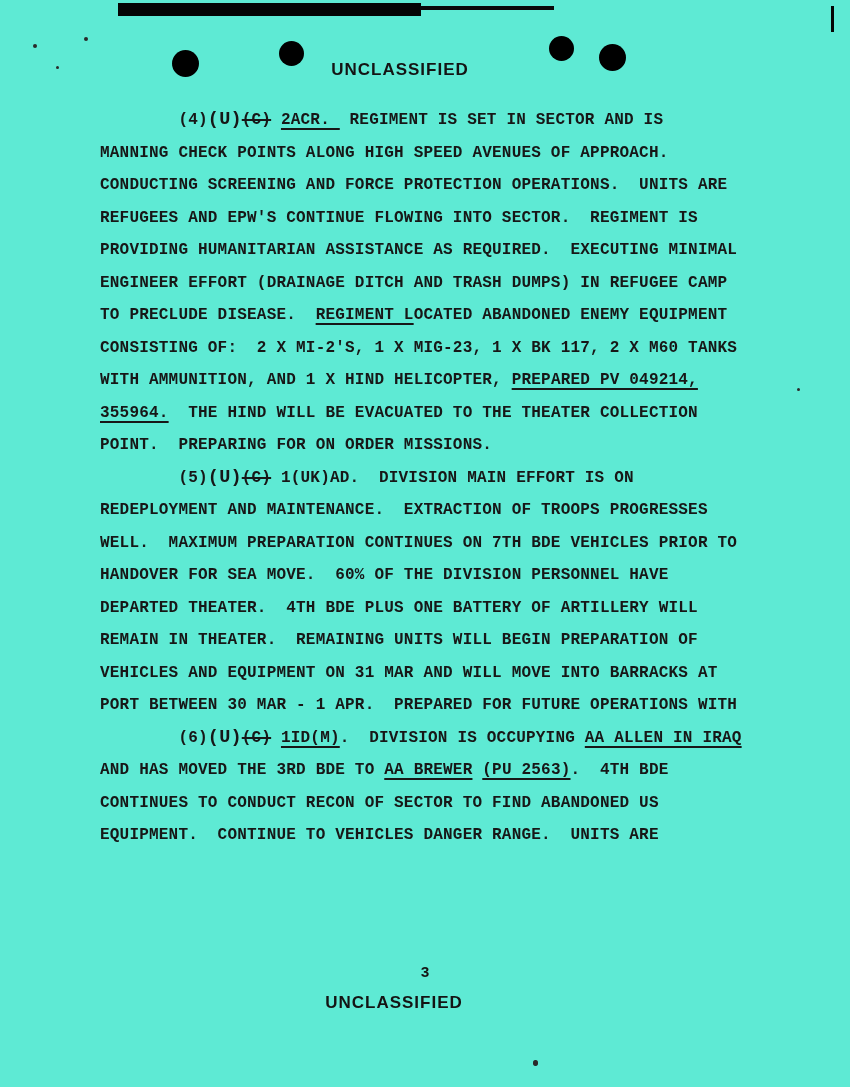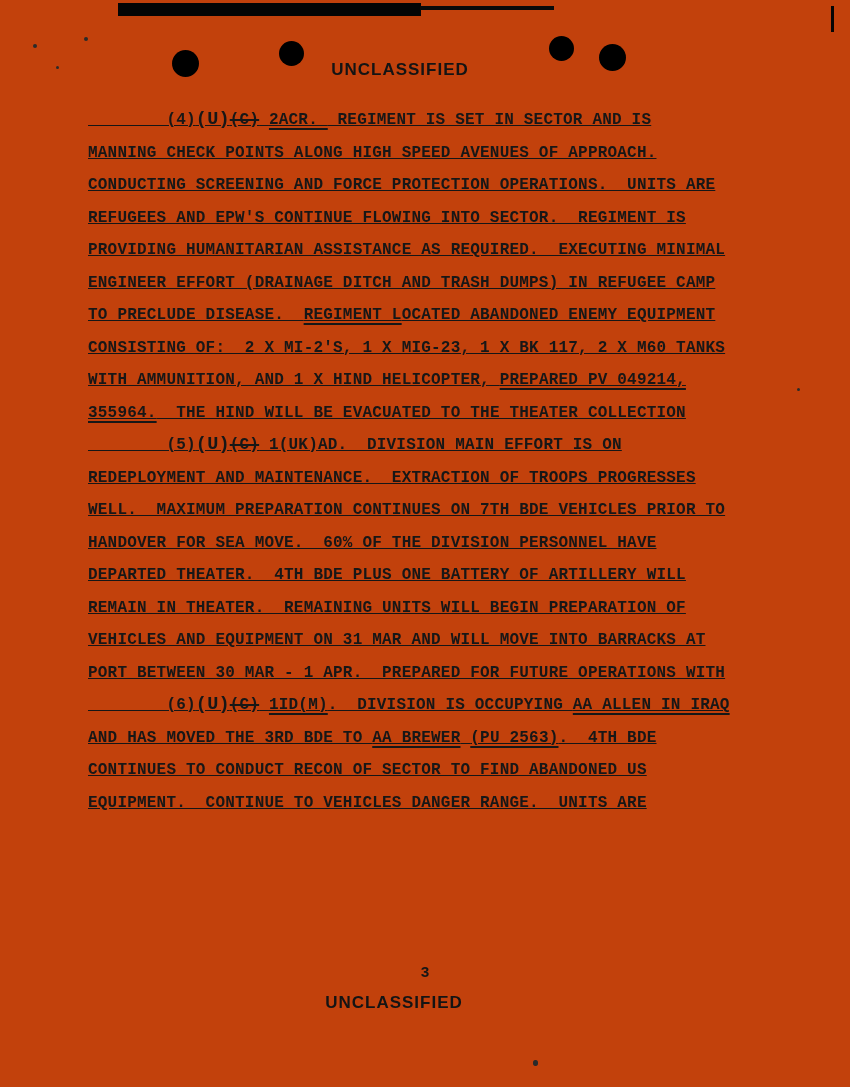--- a/index.html
+++ b/index.html
@@ -1,18 +1,18 @@
 <!DOCTYPE html>
 <html><head>
 <meta charset="utf-8">
 <style>
   html,body{margin:0;padding:0;background:#e8e8e8;}
   .page{
     position:relative;width:850px;height:1087px;margin:0 auto;
-    background:#c2410c;overflow:hidden;
+    background:#5eead4;overflow:hidden;
     font-family:"Liberation Mono",monospace;color:#161616;
   }
   
   .scan-bar{position:absolute;left:118px;top:3px;width:303px;height:13px;background:#050505;}
   .scan-bar-thin{position:absolute;left:420px;top:6px;width:134px;height:4px;background:#0a0a0a;}
   .scan-tick{position:absolute;left:831px;top:6px;width:3px;height:26px;background:#050505;}
   .hole{position:absolute;background:#000;border-radius:50%;}
   .hole-1{left:172px;top:50px;width:27px;height:27px;}
   .hole-2{left:279px;top:41px;width:25px;height:25px;}
   .hole-3{left:549px;top:36px;width:25px;height:25px;}
@@ -32,21 +32,21 @@
   .footer-class{
     position:absolute;left:0;top:993px;width:788px;text-align:center;
     font-family:"Liberation Sans",sans-serif;font-weight:700;font-size:17px;
     letter-spacing:1px;color:#141414;
   }
   .page-num{
     position:absolute;left:0;top:965px;width:850px;text-align:center;
     font-family:"Liberation Mono",monospace;font-weight:700;font-size:15px;color:#161616;
   }
   
-  .doc-body{position:absolute;left:88px;top:104px;width:680px;text-decoration:underline;}
+  .doc-body{position:absolute;left:100px;top:104px;width:680px;}
   .line{
     height:32.5px;line-height:32.5px;white-space:pre;
     font-family:"Liberation Mono",monospace;font-weight:700;font-size:16px;
     letter-spacing:0.2px;color:#171717;
   }
   .line span{display:inline;}
   .u{text-decoration:underline;text-decoration-thickness:1.5px;text-underline-offset:4px;}
   .s{text-decoration:line-through;text-decoration-thickness:2px;}
   .hw{font-size:18.5px;display:inline-block;transform:translateY(-1px);}
 </style>
@@ -76,20 +76,21 @@
       <div class="line"><span>        (4)</span><span class="hw">(U)</span><span class="s">(C)</span><span> </span><span class="u">2ACR. </span><span> REGIMENT IS SET IN SECTOR AND IS</span></div>
       <div class="line"><span>MANNING CHECK POINTS ALONG HIGH SPEED AVENUES OF APPROACH.</span></div>
       <div class="line"><span>CONDUCTING SCREENING AND FORCE PROTECTION OPERATIONS.  UNITS ARE</span></div>
       <div class="line"><span>REFUGEES AND EPW'S CONTINUE FLOWING INTO SECTOR.  REGIMENT IS</span></div>
       <div class="line"><span>PROVIDING HUMANITARIAN ASSISTANCE AS REQUIRED.  EXECUTING MINIMAL</span></div>
       <div class="line"><span>ENGINEER EFFORT (DRAINAGE DITCH AND TRASH DUMPS) IN REFUGEE CAMP</span></div>
       <div class="line"><span>TO PRECLUDE DISEASE.  </span><span class="u">REGIMENT L</span><span>OCATED ABANDONED ENEMY EQUIPMENT</span></div>
       <div class="line"><span>CONSISTING OF:  2 X MI-2'S, 1 X MIG-23, 1 X BK 117, 2 X M60 TANKS</span></div>
       <div class="line"><span>WITH AMMUNITION, AND 1 X HIND HELICOPTER, </span><span class="u">PREPARED PV 049214,</span></div>
       <div class="line"><span class="u">355964.</span><span>  THE HIND WILL BE EVACUATED TO THE THEATER COLLECTION</span></div>
+      <div class="line"><span>POINT.  PREPARING FOR ON ORDER MISSIONS.</span></div>
       <div class="line"><span>        (5)</span><span class="hw">(U)</span><span class="s">(C)</span><span> 1(UK)AD.  DIVISION MAIN EFFORT IS ON</span></div>
       <div class="line"><span>REDEPLOYMENT AND MAINTENANCE.  EXTRACTION OF TROOPS PROGRESSES</span></div>
       <div class="line"><span>WELL.  MAXIMUM PREPARATION CONTINUES ON 7TH BDE VEHICLES PRIOR TO</span></div>
       <div class="line"><span>HANDOVER FOR SEA MOVE.  60% OF THE DIVISION PERSONNEL HAVE</span></div>
       <div class="line"><span>DEPARTED THEATER.  4TH BDE PLUS ONE BATTERY OF ARTILLERY WILL</span></div>
       <div class="line"><span>REMAIN IN THEATER.  REMAINING UNITS WILL BEGIN PREPARATION OF</span></div>
       <div class="line"><span>VEHICLES AND EQUIPMENT ON 31 MAR AND WILL MOVE INTO BARRACKS AT</span></div>
       <div class="line"><span>PORT BETWEEN 30 MAR - 1 APR.  PREPARED FOR FUTURE OPERATIONS WITH</span></div>
       <div class="line"><span>        (6)</span><span class="hw">(U)</span><span class="s">(C)</span><span> </span><span class="u">1ID(M)</span><span>.  DIVISION IS OCCUPYING </span><span class="u">AA ALLEN IN IRAQ</span></div>
       <div class="line"><span>AND HAS MOVED THE 3RD BDE TO </span><span class="u">AA BREWER</span><span> </span><span class="u">(PU 2563)</span><span>.  4TH BDE</span></div>

